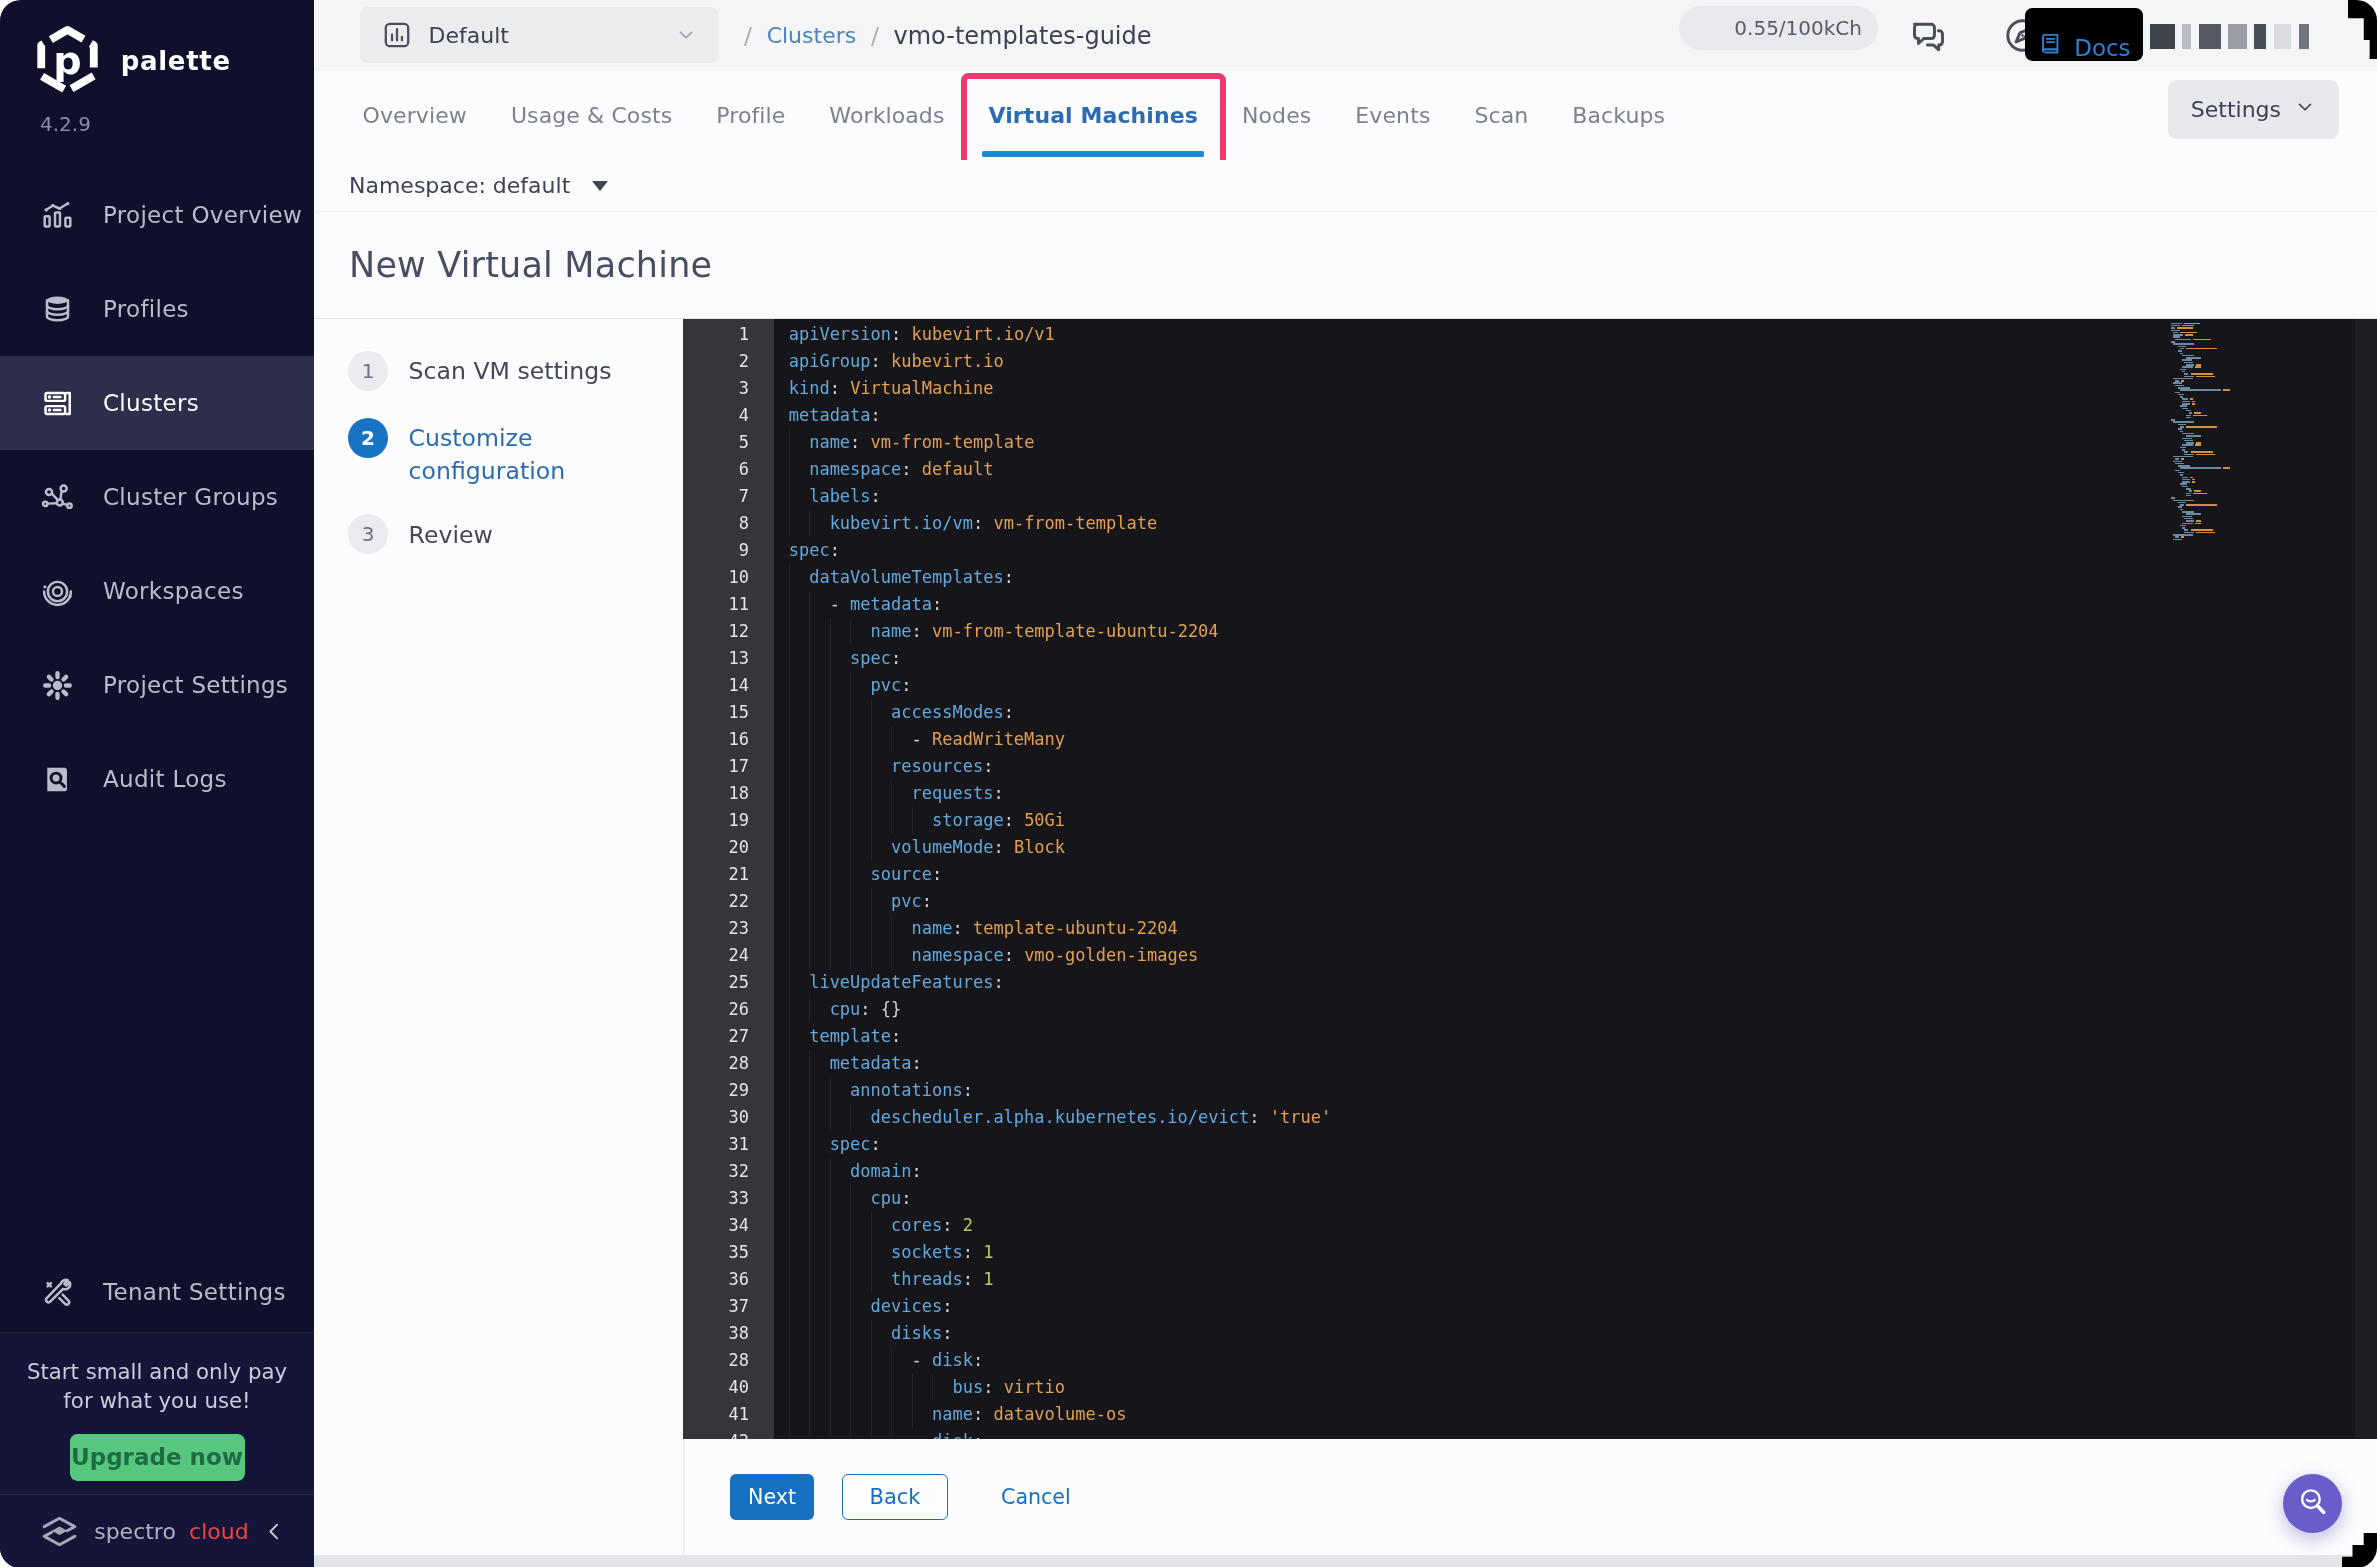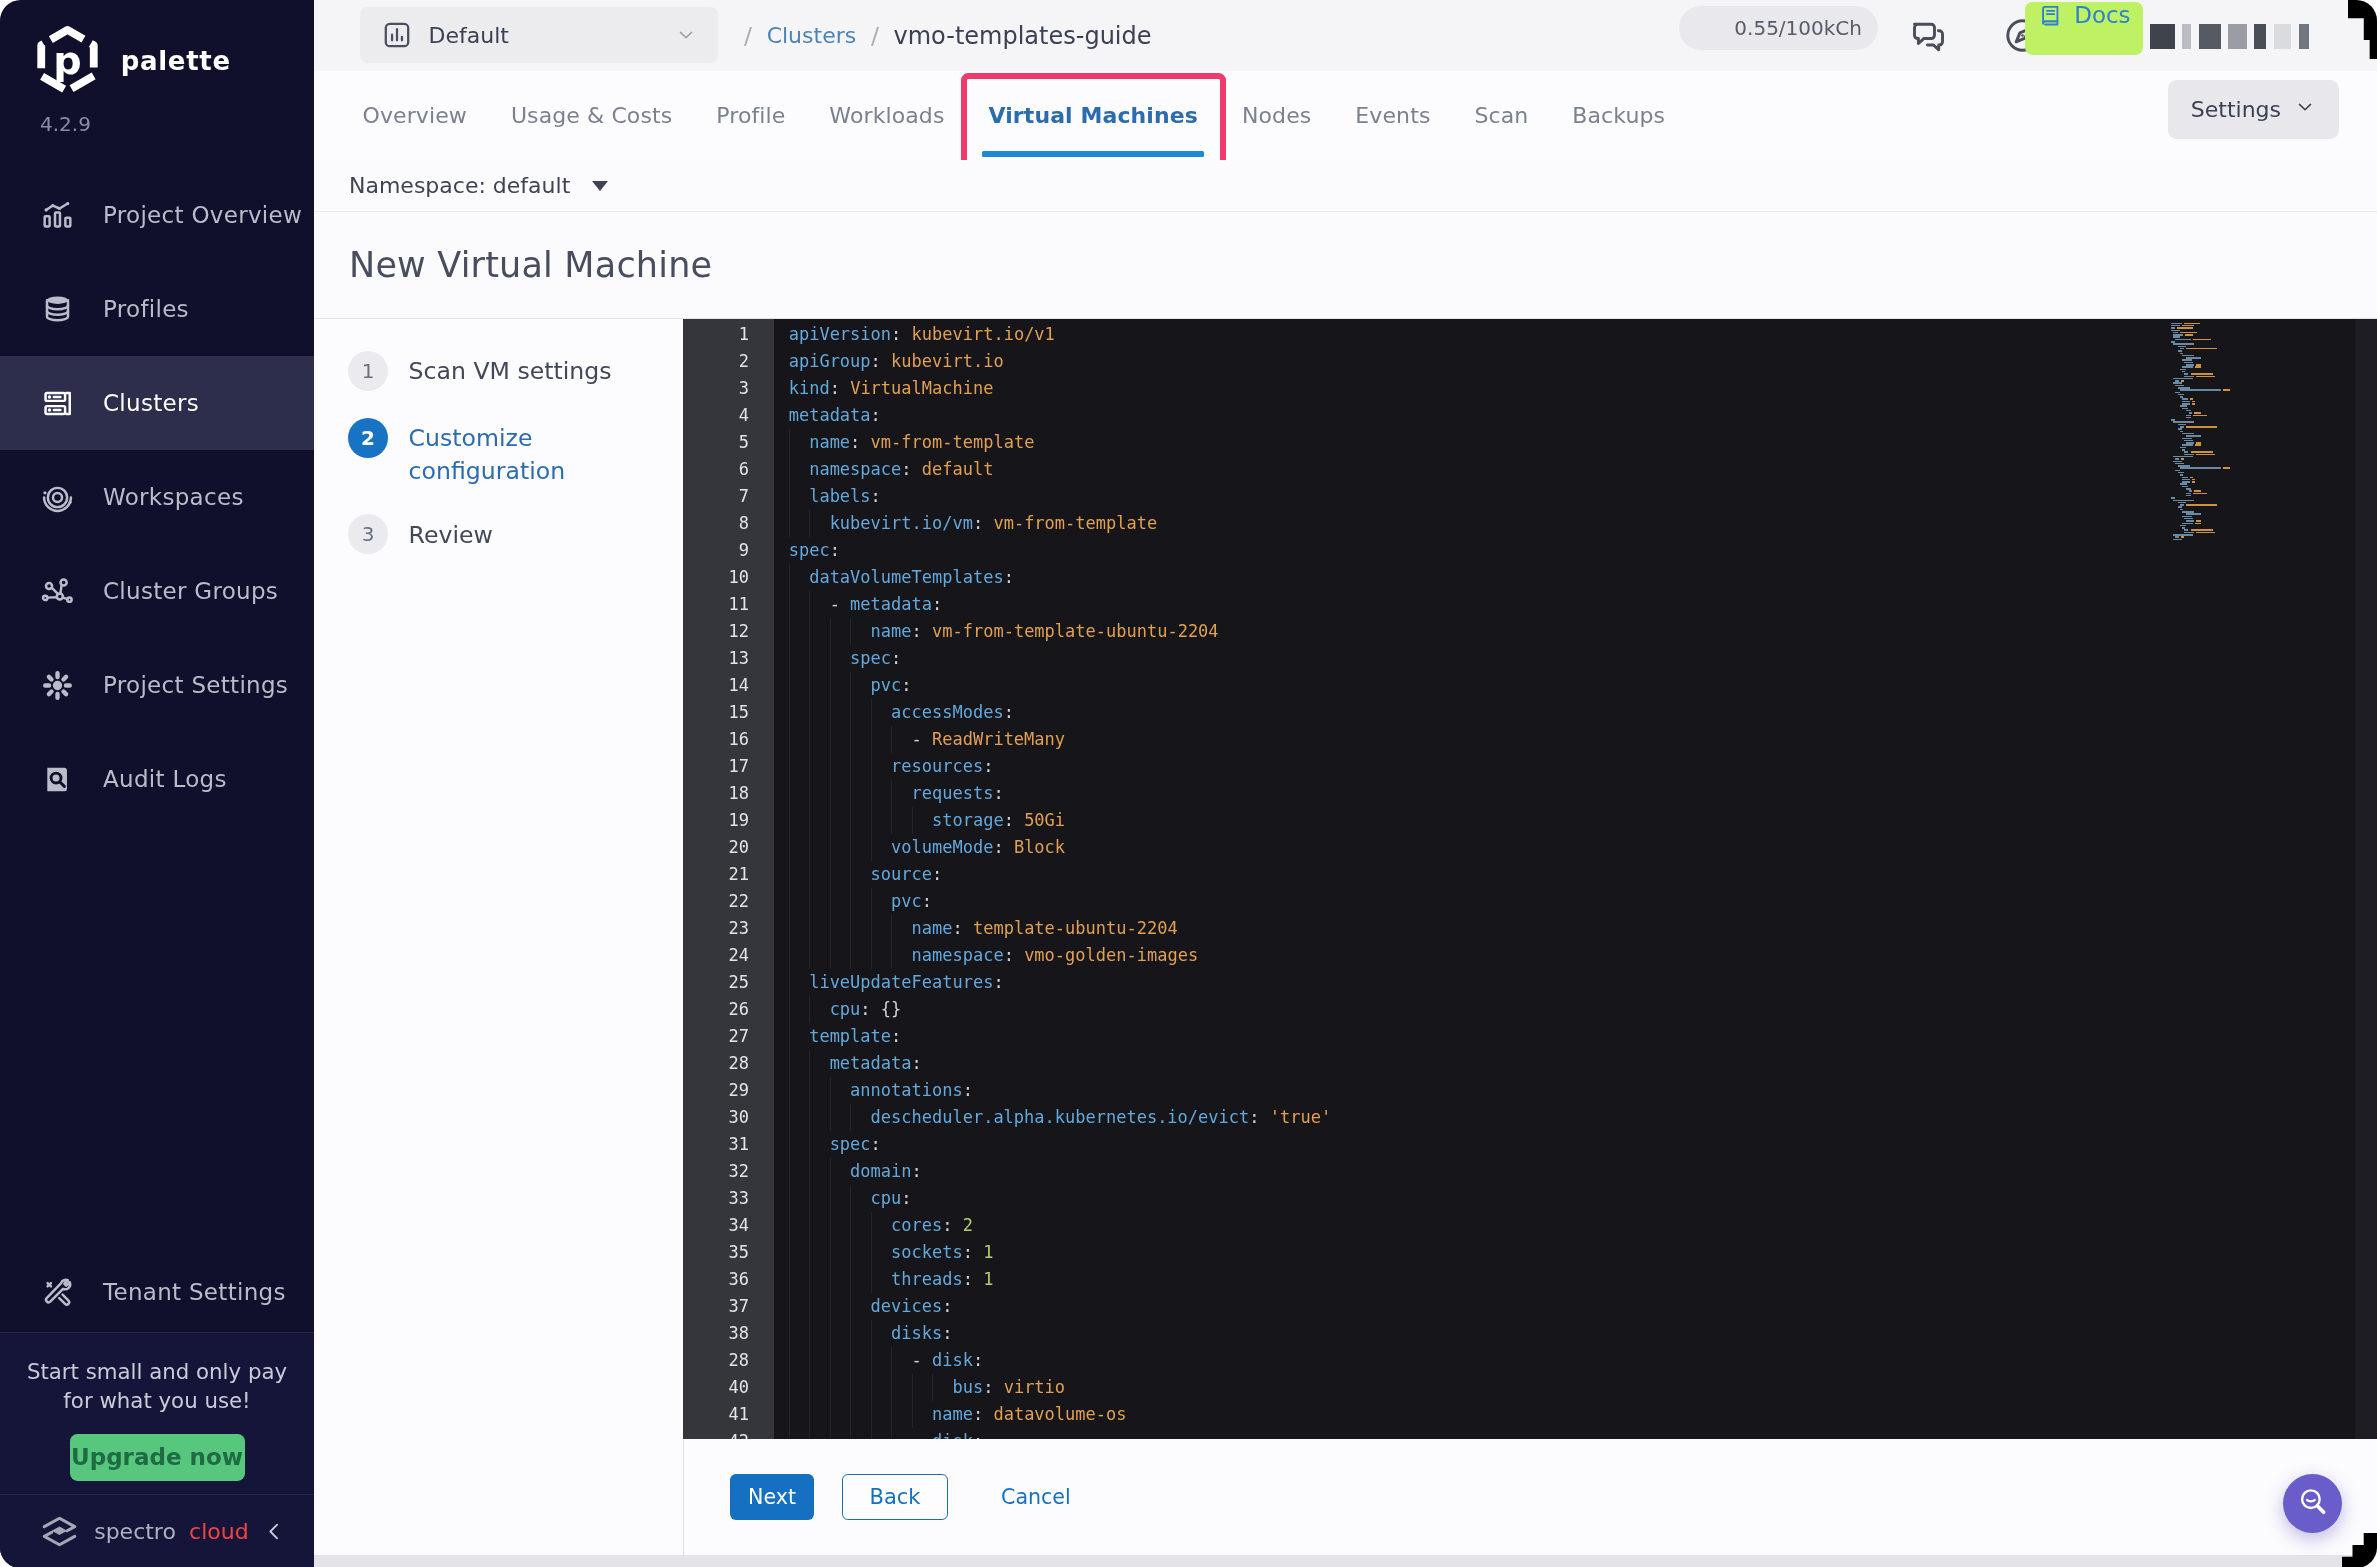--- a/index.html
+++ b/index.html
@@ -40,22 +40,22 @@
   .proj .chev svg{width:22px;height:22px}
   .crumbs{position:absolute;left:430px;top:0;height:71px;display:flex;align-items:center;gap:14.7px;font-size:22px}
   .crumbs .sl{color:#a8adb8;font-size:23.6px}
   .crumbs .lk{color:#4c83b8;cursor:pointer}
   .crumbs .cur{color:#3b4053;font-size:24px;font-weight:500}
   .usage{position:absolute;right:499px;top:6px;width:199px;height:44px;border-radius:23.6px;background:#e9e9ed;
     color:#585c68;font-size:20px;display:flex;align-items:center;justify-content:flex-end;padding-right:16px}
   .tb-icon{position:absolute;top:14.7px;width:41px;height:41px;color:#4a4e5a;cursor:pointer}
   .tb-icon svg{width:41px;height:41px}
   .chat-pos{right:428px}.compass-pos{right:334px}
-  .docs{position:absolute;right:234px;top:2px;width:118px;height:53px;background:#bef264;border-radius:7.4px;
-    color:#2f80d0;display:flex;align-items:flex-start;justify-content:center;gap:10.3px;font-size:23px;font-weight:500;cursor:pointer}
+  .docs{position:absolute;right:234px;top:8px;width:118px;height:53px;background:#000000;border-radius:7.4px;
+    color:#2f80d0;display:flex;align-items:flex-end;justify-content:center;gap:10.3px;font-size:23px;font-weight:500;cursor:pointer}
   .docs svg{width:26.5px;height:26.5px}
   .redacted{position:absolute;right:68px;top:22px;height:29.4px;display:flex;align-items:center;gap:7.4px}
   .redacted i{display:block;height:25px}
 
   
   .tabsrow{position:absolute;left:314px;top:71px;right:0;height:90px;background:#fcfbfd;border-bottom:1.5px solid #dcdce2;
     display:flex;align-items:center;padding-left:26.5px}
   .tab{position:relative;height:100%;display:flex;align-items:center;padding:0 22px;font-size:22px;color:#7b8191;cursor:pointer;letter-spacing:0.1px}
   .tab.active{color:#2b6cb0;font-weight:bold}
   .tab.active::before{content:"";position:absolute;left:16px;right:16px;bottom:2.9px;height:6.6px;background:#1e88d2;border-radius:1.5px}
@@ -161,41 +161,41 @@
               <path d="M6.5 7.5h.02M6.5 16.5h.02" stroke-width="2.4"></path>
               <path d="M9.5 7.5h4.5M9.5 16.5h4.5"></path>
               <path d="M20.4 4.8v14.4M18 4.8h2.4M18 19.2h2.4"></path>
             </svg>
           </span>
           <span>Clusters</span>
         </div>
         <div class="side-item">
           <span class="s-ic">
             <svg viewBox="0 0 24 24" fill="none" stroke="currentColor" stroke-width="1.7" stroke-linecap="round" stroke-linejoin="round">
-              <circle cx="12" cy="12" r="3.1"></circle>
-              <circle cx="12" cy="12" r="6.6"></circle>
-              <path d="M2.8 12a9.2 9.2 0 0 0 18.4 0"></path>
-              <circle cx="3.4" cy="8.8" r="1.1" fill="currentColor" stroke="none"></circle>
-              <circle cx="20.6" cy="15.2" r="1.1" fill="currentColor" stroke="none"></circle>
-            </svg>
-          </span>
-          <span>Workspaces</span>
-        </div>
-        <div class="side-item">
-          <span class="s-ic">
-            <svg viewBox="0 0 24 24" fill="none" stroke="currentColor" stroke-width="1.7" stroke-linecap="round" stroke-linejoin="round">
               <circle cx="6.2" cy="8.2" r="2.1"></circle>
               <circle cx="16.2" cy="5.8" r="2.1"></circle>
               <circle cx="13.6" cy="15.4" r="2.1"></circle>
               <circle cx="20.2" cy="17.6" r="1.5"></circle>
               <circle cx="3.6" cy="16.4" r="1.5"></circle>
               <path d="M8 9.4l4.4 4.4M14.8 7.8l-.8 5.5M15.5 16l3.2 1.2M11.6 16l-6.4.2"></path>
             </svg>
           </span>
           <span>Cluster Groups</span>
+        </div>
+        <div class="side-item">
+          <span class="s-ic">
+            <svg viewBox="0 0 24 24" fill="none" stroke="currentColor" stroke-width="1.7" stroke-linecap="round" stroke-linejoin="round">
+              <circle cx="12" cy="12" r="3.1"></circle>
+              <circle cx="12" cy="12" r="6.6"></circle>
+              <path d="M2.8 12a9.2 9.2 0 0 0 18.4 0"></path>
+              <circle cx="3.4" cy="8.8" r="1.1" fill="currentColor" stroke="none"></circle>
+              <circle cx="20.6" cy="15.2" r="1.1" fill="currentColor" stroke="none"></circle>
+            </svg>
+          </span>
+          <span>Workspaces</span>
         </div>
         <div class="side-item">
           <span class="s-ic">
             <svg viewBox="0 0 24 24" fill="none" stroke="currentColor" stroke-width="1.7" stroke-linecap="round" stroke-linejoin="round">
               <circle cx="12" cy="12" r="3.2" fill="currentColor" stroke="none"></circle>
               <path d="M12 3.6v2.6M12 17.8v2.6M20.4 12h-2.6M6.2 12H3.6M17.9 6.1l-1.8 1.8M7.9 16.1l-1.8 1.8M17.9 17.9l-1.8-1.8M7.9 7.9L6.1 6.1" stroke-width="3"></path>
             </svg>
           </span>
           <span>Project Settings</span>
         </div>

